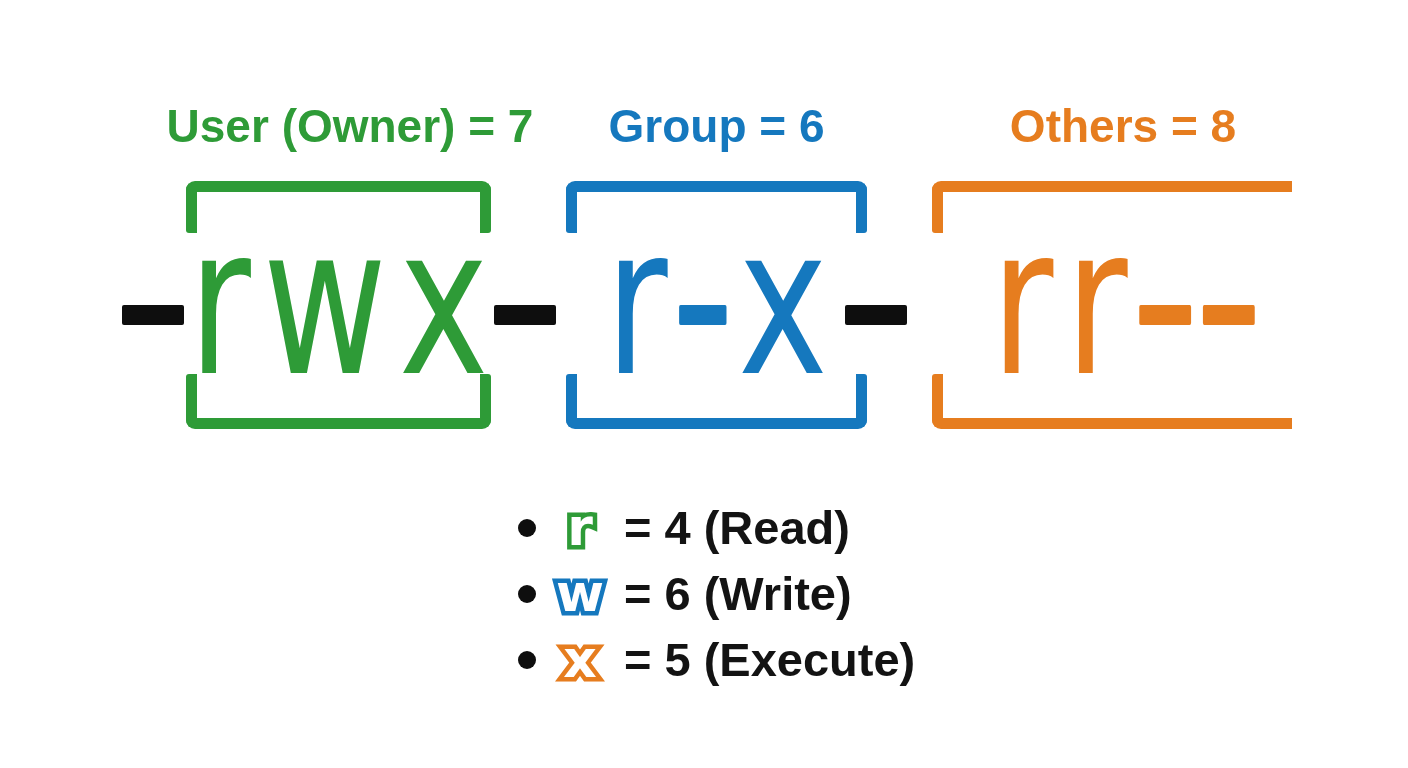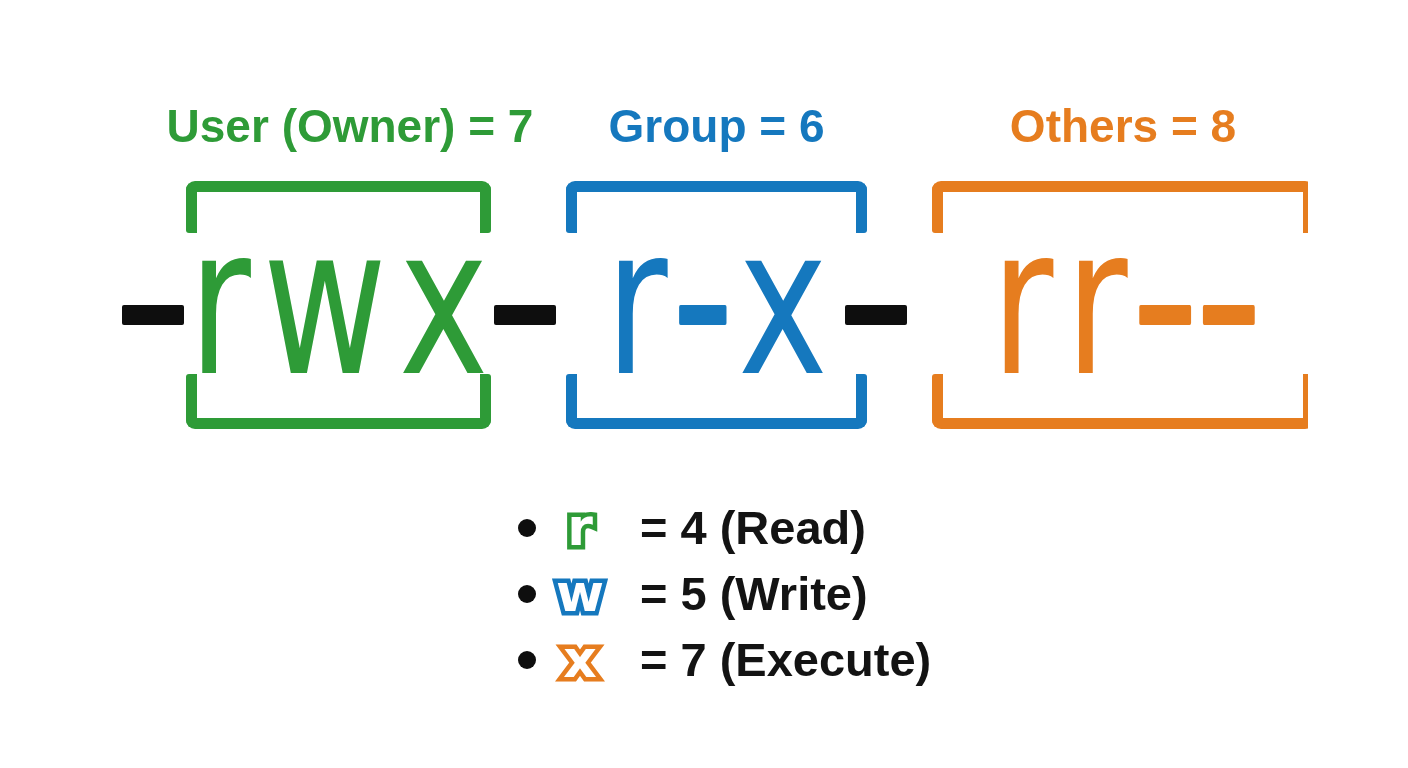--- a/index.html
+++ b/index.html
@@ -1,20 +1,19 @@
 <!DOCTYPE html>
 <html style="--user-green: #2e9b37; --group-blue: #1578be; --others-orange: #e67d1f; --dash-black: #0e0e0e; --legend-text: #131313; --background: #ffffff;"><head>
 <meta charset="utf-8">
 <style>
   html,body{margin:0;padding:0;background:#fff;}
   .canvas{
     position:relative;width:1292px;height:768px;overflow:hidden;
     background:var(--background,#fff);
     font-family:"Liberation Sans",sans-serif;
-    padding-left:16px;
   }
   
   .grp-label{
     position:absolute;top:98px;font-weight:bold;font-size:46px;
     text-align:center;letter-spacing:0px;line-height:56px;
   }
   .lbl-user{left:150px;width:400px;color:var(--user-green);}
   .lbl-group{left:566px;width:301px;color:var(--group-blue);}
   .lbl-others{left:932px;width:382px;color:var(--others-orange);}
 
@@ -54,21 +53,21 @@
   .legend-row{display:flex;align-items:center;gap:15px;height:55px;}
   .bullet{width:18px;height:18px;border-radius:50%;background:var(--dash-black);flex:0 0 auto;}
   .bubble{
     font-family:"DejaVu Sans",sans-serif;font-weight:bold;font-size:52px;line-height:55px;
     color:#ffffff;paint-order:stroke fill;min-width:58px;text-align:center;
   }
   .bub-green{-webkit-text-stroke:9px var(--user-green);}
   .bub-blue{-webkit-text-stroke:9px var(--group-blue);}
   .bub-orange{-webkit-text-stroke:9px var(--others-orange);}
   .legend-text{
-    font-weight:bold;font-size:47px;line-height:55px;color:var(--legend-text);white-space:pre;margin-left:16px;
+    font-weight:bold;font-size:47px;line-height:55px;color:var(--legend-text);white-space:pre;
   }
 </style>
 </head>
 <body>
 
 <div class="canvas">
 
   <div class="grp-label lbl-user">User (Owner) = 7</div>
   <div class="grp-label lbl-group">Group = 6</div>
   <div class="grp-label lbl-others">Others = 8</div>
@@ -109,22 +108,22 @@
 
   <div class="legend">
     <div class="legend-row">
       <span class="bullet"></span>
       <span class="bubble bub-green">r</span>
       <span class="legend-text">= 4 (Read)</span>
     </div>
     <div class="legend-row">
       <span class="bullet"></span>
       <span class="bubble bub-blue">w</span>
-      <span class="legend-text">= 5 (Write)</span>
+      <span class="legend-text">= 6 (Write)</span>
     </div>
     <div class="legend-row">
       <span class="bullet"></span>
       <span class="bubble bub-orange">x</span>
-      <span class="legend-text">= 7 (Execute)</span>
+      <span class="legend-text">= 5 (Execute)</span>
     </div>
   </div>
 
 </div>
 
 </body></html>

